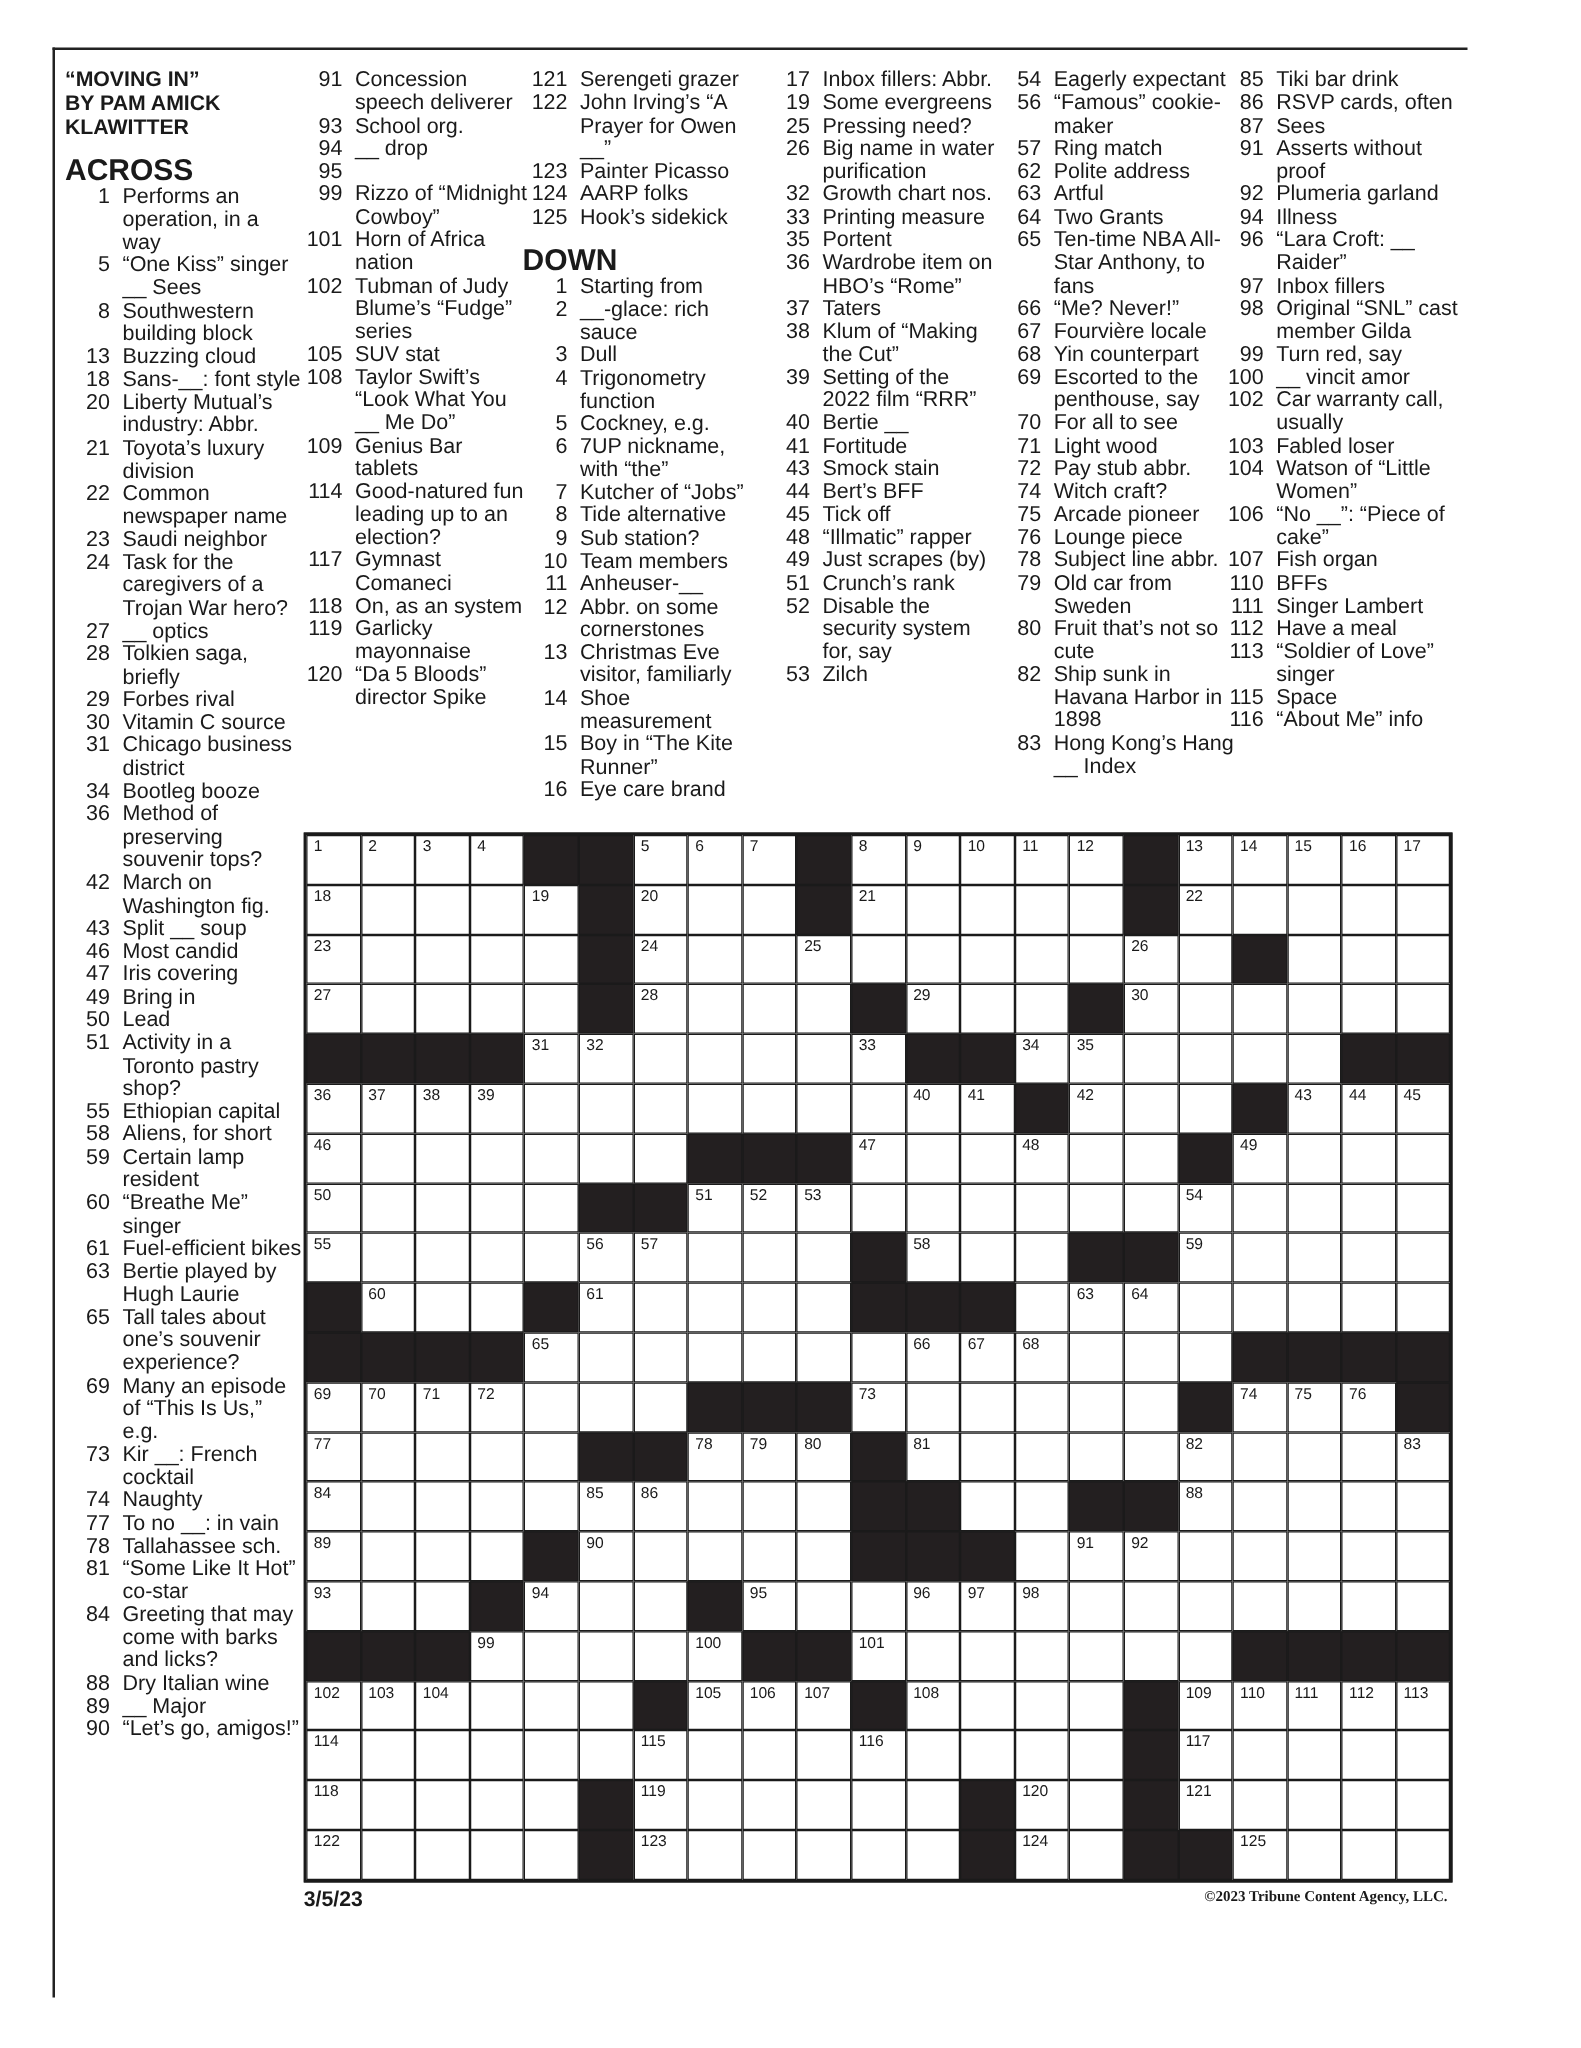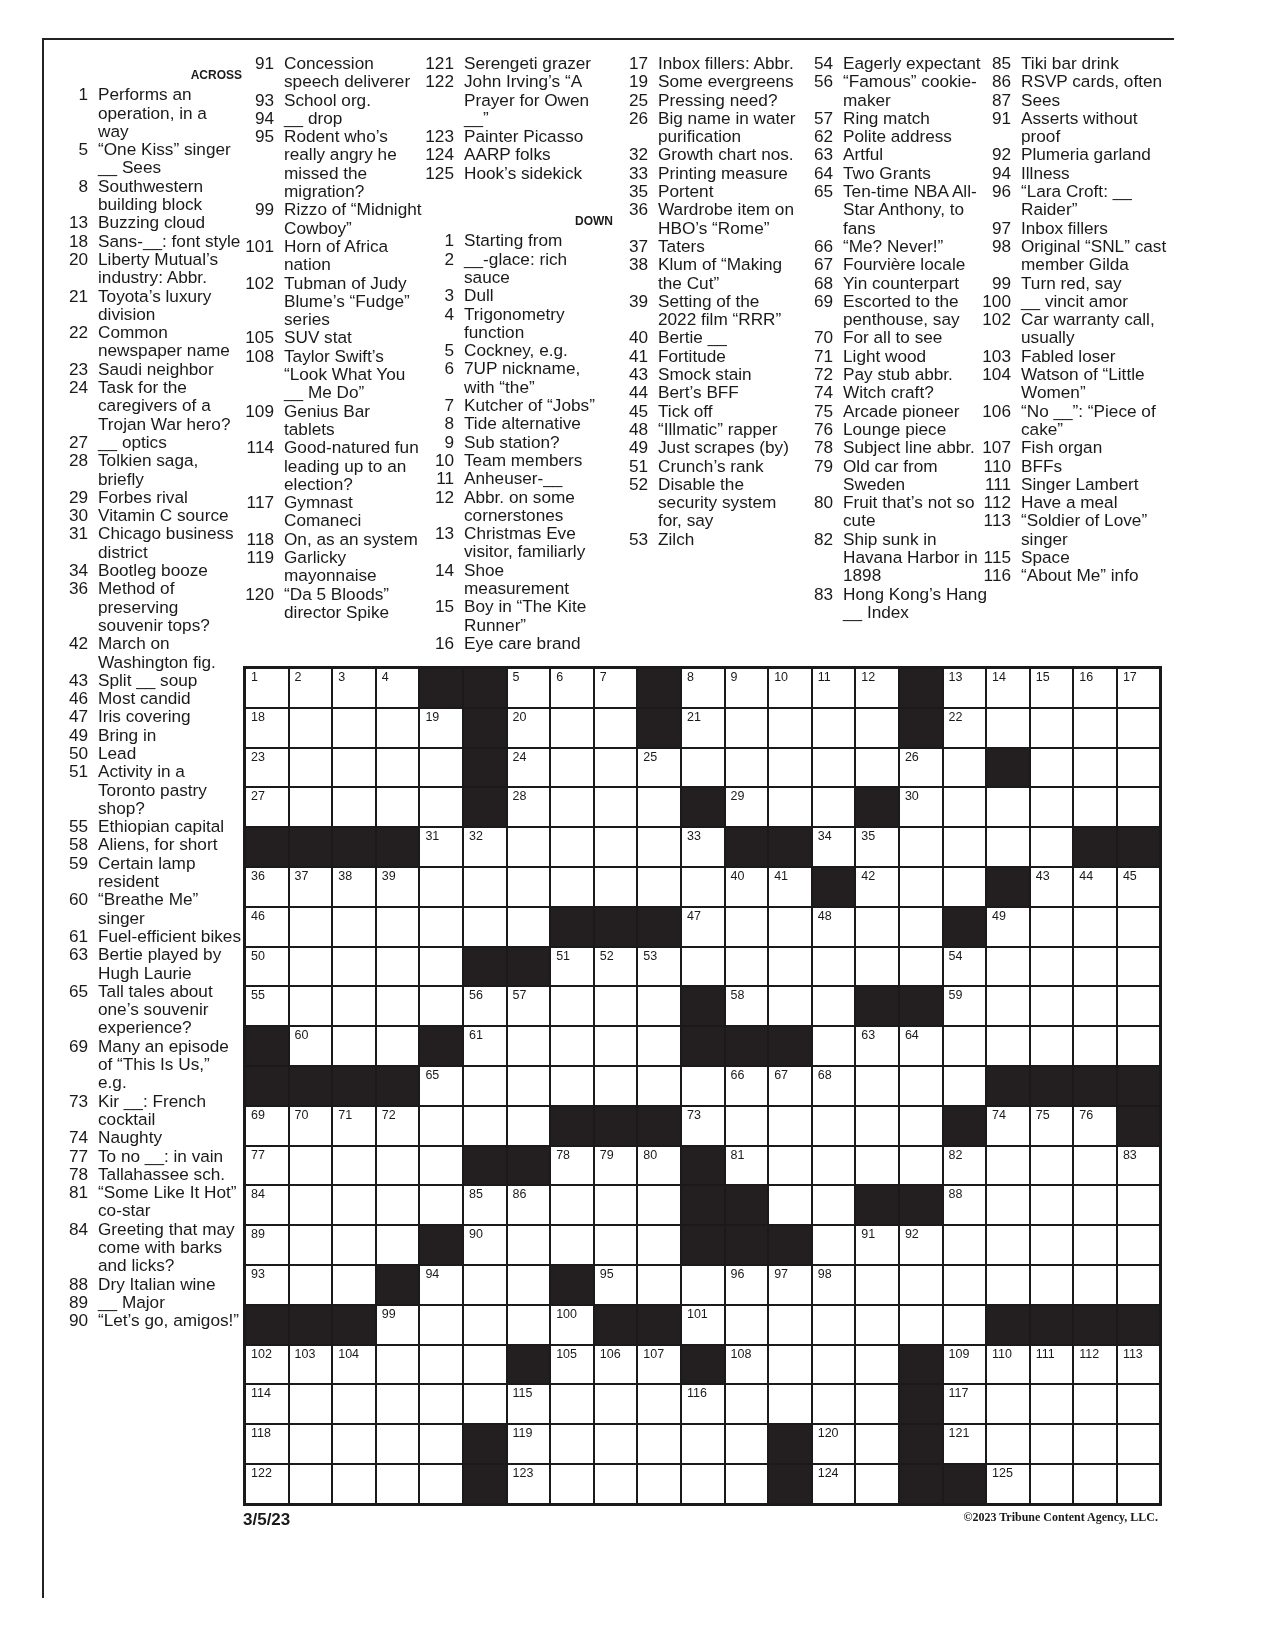--- a/index.html
+++ b/index.html
@@ -1,40 +1,45 @@
 <!DOCTYPE html>
 <html><head>
 <meta charset="utf-8">
 <style>
   html,body{margin:0;padding:0;background:#fff;}
   body{width:1265px;height:1638px;position:relative;font-family:"Liberation Sans",sans-serif;color:#1a1a1a;overflow:hidden;}
   .frame-top{position:absolute;left:42px;top:38px;width:1132px;height:2px;background:#222;}
   .frame-left{position:absolute;left:42px;top:38px;width:2px;height:1560px;background:#222;}
   .col{position:absolute;top:54px;font-size:17.2px;line-height:18.3px;}
   .title{font-weight:bold;font-size:17px;line-height:19px;margin-bottom:17px;}
-  .sec{font-weight:bold;font-size:12px;text-align:right;margin:12px 0 1px 0;}
+  .sec{font-weight:bold;font-size:24px;text-align:left;margin:0 0 1px 0;}
   .clue{display:flex;}
   .clue .n{width:36px;text-align:right;padding-right:10px;flex:none;}
   .clue .t{flex:1;}
   .gap{height:18px;}
   #grid{position:absolute;left:243px;top:666px;border:2px solid #1a1a1a;display:grid;grid-template-columns:repeat(21,43.6px);grid-template-rows:repeat(21,39.8px);background:#1a1a1a;gap:0;}
   .cell{box-sizing:border-box;border:1.5px solid #1a1a1a;background:#fff;position:relative;}
   .cell.b{background:#231f20;}
   .cell .num{position:absolute;left:5px;top:2px;font-size:12.5px;line-height:13px;}
   .date{position:absolute;left:243px;top:1510px;font-weight:bold;font-size:17px;}
   .copy{position:absolute;right:107px;top:1510px;font-family:"Liberation Serif",serif;font-weight:bold;font-size:12px;}
 </style>
 </head>
 <body>
 
 <div class="frame-top"></div>
 <div class="frame-left"></div>
 
 <div id="clue-columns">
     <div class="col" style="left: 52px; width: 190px;">
+      <div class="title">
+        <div>“MOVING IN”</div>
+        <div>BY PAM AMICK</div>
+        <div>KLAWITTER</div>
+      </div>
       <div class="sec">ACROSS</div>
       <div class="clue">
         <span class="n">1</span>
         <span class="t">Performs an operation, in a way</span>
       </div>
       <div class="clue">
         <span class="n">5</span>
         <span class="t">“One Kiss” singer __ Sees</span>
       </div>
       <div class="clue">
@@ -202,21 +207,20 @@
       <div class="clue">
         <span class="n">93</span>
         <span class="t">School org.</span>
       </div>
       <div class="clue">
         <span class="n">94</span>
         <span class="t">__ drop</span>
       </div>
       <div class="clue">
         <span class="n">95</span>
-        <span class="t">Rodent who’s really angry he missed the migration?</span>
       </div>
       <div class="clue">
         <span class="n">99</span>
         <span class="t">Rizzo of “Midnight Cowboy”</span>
       </div>
       <div class="clue">
         <span class="n">101</span>
         <span class="t">Horn of Africa nation</span>
       </div>
       <div class="clue">

